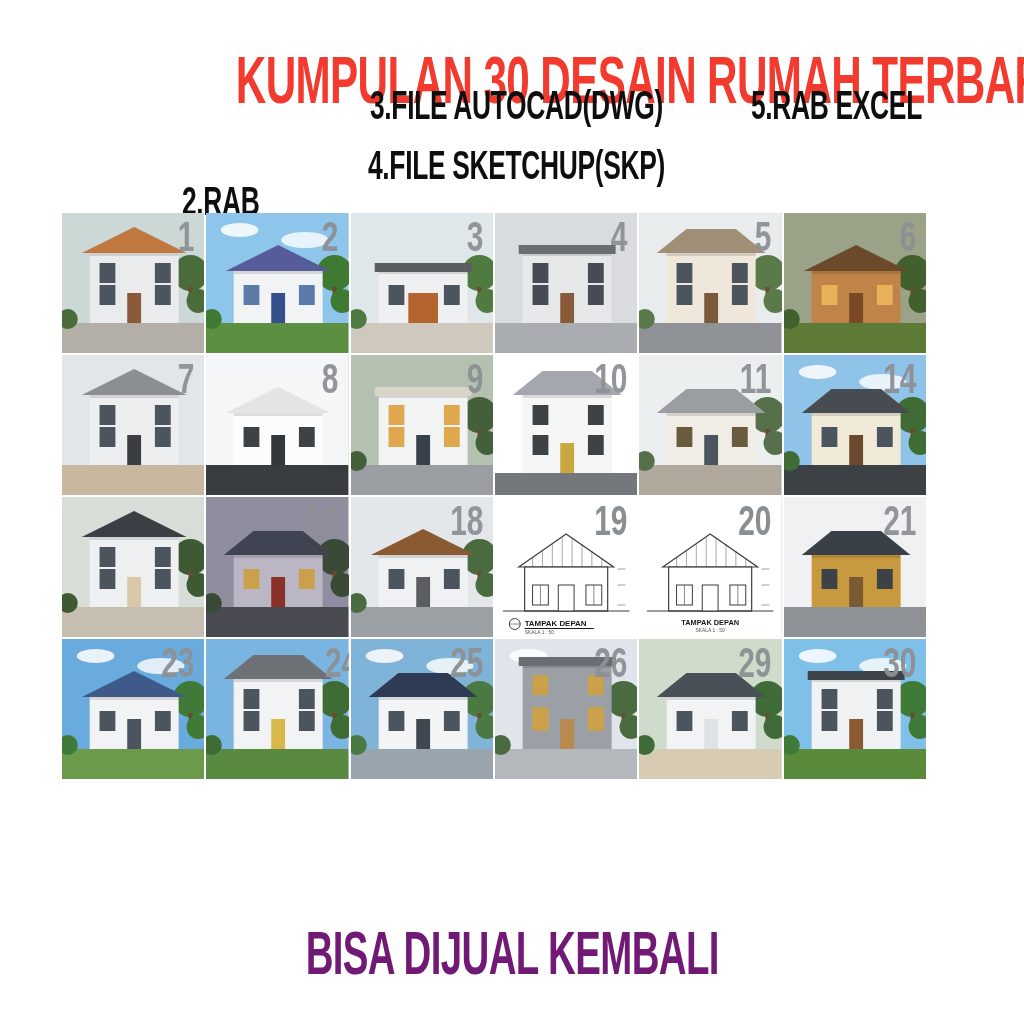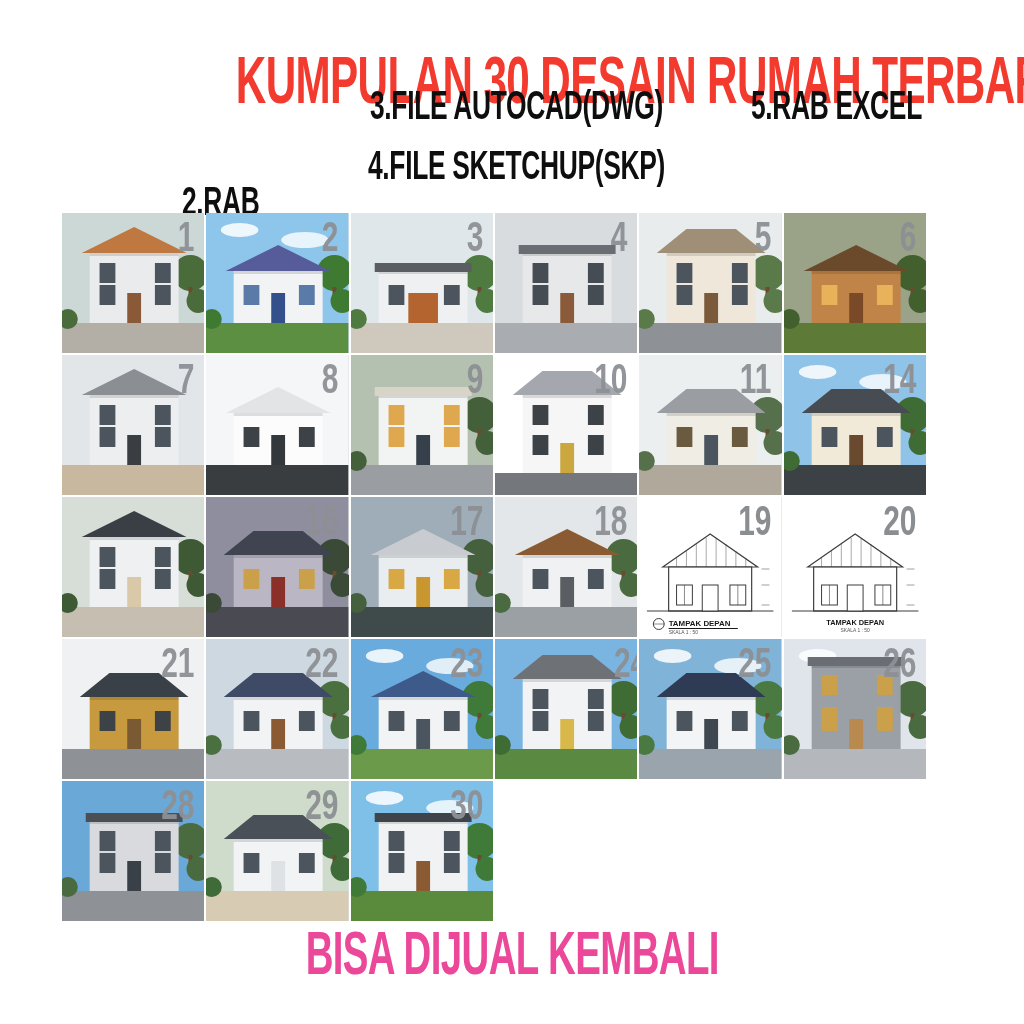--- a/index.html
+++ b/index.html
@@ -280,37 +280,20 @@
           <polygon points="18,58 48,34 98,34 128,58" fill="#3f4450"></polygon>
           <rect x="38" y="72" width="16" height="20" fill="#caa14a"></rect>
           <rect x="94" y="72" width="16" height="20" fill="#caa14a"></rect>
           <rect x="66" y="80" width="14" height="30" fill="#8a3028"></rect>
           <circle cx="6" cy="106" r="10" fill="#3a4a36"></circle>
           <text text-anchor="end" transform="translate(134,38) scale(0.72,1)" font-size="42" font-weight="bold" fill="#8d9094" opacity="0.95" font-family="Liberation Sans, sans-serif">16</text>
         </svg>
       </div>
       <div class="tile">
         <svg viewBox="0 0 144 140" preserveAspectRatio="none">
-          <rect x="0" y="0" width="144" height="140" fill="#9fadb8"></rect>
-          <rect x="0" y="110" width="144" height="30" fill="#3f4a4a"></rect>
-          <circle cx="130" cy="60" r="18" fill="#44603c"></circle>
-          <rect x="128" y="74" width="4" height="16" fill="#6b4a30"></rect>
-          <circle cx="138" cy="88" r="12" fill="#44603c"></circle>
-          <rect x="28" y="58" width="90" height="52" fill="#e9edf0"></rect>
-          <rect x="28" y="58" width="90" height="3" fill="rgba(0,0,0,0.12)"></rect>
-          <polygon points="20,58 73,32 126,58" fill="#c8ccd0"></polygon>
-          <rect x="38" y="72" width="16" height="20" fill="#d8a844"></rect>
-          <rect x="94" y="72" width="16" height="20" fill="#d8a844"></rect>
-          <rect x="66" y="80" width="14" height="30" fill="#c9972f"></rect>
-          <circle cx="6" cy="106" r="10" fill="#44603c"></circle>
-          <text text-anchor="end" transform="translate(134,38) scale(0.72,1)" font-size="42" font-weight="bold" fill="#8d9094" opacity="0.95" font-family="Liberation Sans, sans-serif">17</text>
-        </svg>
-      </div>
-      <div class="tile">
-        <svg viewBox="0 0 144 140" preserveAspectRatio="none">
           <rect x="0" y="0" width="144" height="140" fill="#e4e7e9"></rect>
           <rect x="0" y="110" width="144" height="30" fill="#9aa0a4"></rect>
           <circle cx="130" cy="60" r="18" fill="#4a6b40"></circle>
           <rect x="128" y="74" width="4" height="16" fill="#6b4a30"></rect>
           <circle cx="138" cy="88" r="12" fill="#4a6b40"></circle>
           <rect x="28" y="58" width="90" height="52" fill="#f0f1f2"></rect>
           <rect x="28" y="58" width="90" height="3" fill="rgba(0,0,0,0.12)"></rect>
           <polygon points="20,58 73,32 126,58" fill="#8a5a33"></polygon>
           <rect x="38" y="72" width="16" height="20" fill="#4c555e"></rect>
           <rect x="94" y="72" width="16" height="20" fill="#4c555e"></rect>
@@ -366,37 +349,20 @@
           <rect x="28" y="58" width="90" height="3" fill="rgba(0,0,0,0.12)"></rect>
           <polygon points="18,58 48,34 98,34 128,58" fill="#3a4048"></polygon>
           <rect x="38" y="72" width="16" height="20" fill="#3d4247"></rect>
           <rect x="94" y="72" width="16" height="20" fill="#3d4247"></rect>
           <rect x="66" y="80" width="14" height="30" fill="#7a5a33"></rect>
           <text text-anchor="end" transform="translate(134,38) scale(0.72,1)" font-size="42" font-weight="bold" fill="#8d9094" opacity="0.95" font-family="Liberation Sans, sans-serif">21</text>
         </svg>
       </div>
       <div class="tile">
         <svg viewBox="0 0 144 140" preserveAspectRatio="none">
-          <rect x="0" y="0" width="144" height="140" fill="#cdd8e1"></rect>
-          <rect x="0" y="110" width="144" height="30" fill="#b8bcc0"></rect>
-          <circle cx="130" cy="60" r="18" fill="#4a7040"></circle>
-          <rect x="128" y="74" width="4" height="16" fill="#6b4a30"></rect>
-          <circle cx="138" cy="88" r="12" fill="#4a7040"></circle>
-          <rect x="28" y="58" width="90" height="52" fill="#f1f3f4"></rect>
-          <rect x="28" y="58" width="90" height="3" fill="rgba(0,0,0,0.12)"></rect>
-          <polygon points="18,58 48,34 98,34 128,58" fill="#3e4a66"></polygon>
-          <rect x="38" y="72" width="16" height="20" fill="#4c555e"></rect>
-          <rect x="94" y="72" width="16" height="20" fill="#4c555e"></rect>
-          <rect x="66" y="80" width="14" height="30" fill="#8a5a33"></rect>
-          <circle cx="6" cy="106" r="10" fill="#4a7040"></circle>
-          <text text-anchor="end" transform="translate(134,38) scale(0.72,1)" font-size="42" font-weight="bold" fill="#8d9094" opacity="0.95" font-family="Liberation Sans, sans-serif">22</text>
-        </svg>
-      </div>
-      <div class="tile">
-        <svg viewBox="0 0 144 140" preserveAspectRatio="none">
           <rect x="0" y="0" width="144" height="140" fill="#6aabdd"></rect>
           <ellipse cx="34" cy="17" rx="19" ry="7" fill="#fff" opacity="0.85"></ellipse>
           <ellipse cx="100" cy="27" rx="24" ry="8" fill="#fff" opacity="0.8"></ellipse>
           <rect x="0" y="110" width="144" height="30" fill="#6a9a4a"></rect>
           <circle cx="130" cy="60" r="18" fill="#3f7a38"></circle>
           <rect x="128" y="74" width="4" height="16" fill="#6b4a30"></rect>
           <circle cx="138" cy="88" r="12" fill="#3f7a38"></circle>
           <rect x="28" y="58" width="90" height="52" fill="#f2f3f5"></rect>
           <rect x="28" y="58" width="90" height="3" fill="rgba(0,0,0,0.12)"></rect>
           <polygon points="20,58 73,32 126,58" fill="#3e5a8a"></polygon>
@@ -463,39 +429,20 @@
           <rect x="94" y="68" width="16" height="20" fill="#caa14a"></rect>
           <rect x="38" y="72" width="16" height="20" fill="#caa14a"></rect>
           <rect x="94" y="72" width="16" height="20" fill="#caa14a"></rect>
           <rect x="66" y="80" width="14" height="30" fill="#b98a4f"></rect>
           <circle cx="6" cy="106" r="10" fill="#4a6b3f"></circle>
           <text text-anchor="end" transform="translate(134,38) scale(0.72,1)" font-size="42" font-weight="bold" fill="#8d9094" opacity="0.95" font-family="Liberation Sans, sans-serif">26</text>
         </svg>
       </div>
       <div class="tile">
         <svg viewBox="0 0 144 140" preserveAspectRatio="none">
-          <rect x="0" y="0" width="144" height="140" fill="#6aa8d8"></rect>
-          <rect x="0" y="110" width="144" height="30" fill="#8e9296"></rect>
-          <circle cx="130" cy="60" r="18" fill="#4a6b40"></circle>
-          <rect x="128" y="74" width="4" height="16" fill="#6b4a30"></rect>
-          <circle cx="138" cy="88" r="12" fill="#4a6b40"></circle>
-          <rect x="28" y="40" width="90" height="70" fill="#d8dade"></rect>
-          <rect x="28" y="40" width="90" height="3" fill="rgba(0,0,0,0.12)"></rect>
-          <rect x="24" y="32" width="98" height="9" fill="#4a4f55"></rect>
-          <rect x="38" y="50" width="16" height="20" fill="#4c555e"></rect>
-          <rect x="94" y="50" width="16" height="20" fill="#4c555e"></rect>
-          <rect x="38" y="72" width="16" height="20" fill="#4c555e"></rect>
-          <rect x="94" y="72" width="16" height="20" fill="#4c555e"></rect>
-          <rect x="66" y="80" width="14" height="30" fill="#3a4048"></rect>
-          <circle cx="6" cy="106" r="10" fill="#4a6b40"></circle>
-          <text text-anchor="end" transform="translate(134,38) scale(0.72,1)" font-size="42" font-weight="bold" fill="#8d9094" opacity="0.95" font-family="Liberation Sans, sans-serif">28</text>
-        </svg>
-      </div>
-      <div class="tile">
-        <svg viewBox="0 0 144 140" preserveAspectRatio="none">
           <rect x="0" y="0" width="144" height="140" fill="#cfdccb"></rect>
           <rect x="0" y="110" width="144" height="30" fill="#d8cbb4"></rect>
           <circle cx="130" cy="60" r="18" fill="#3f6b38"></circle>
           <rect x="128" y="74" width="4" height="16" fill="#6b4a30"></rect>
           <circle cx="138" cy="88" r="12" fill="#3f6b38"></circle>
           <rect x="28" y="58" width="90" height="52" fill="#f2f3f5"></rect>
           <rect x="28" y="58" width="90" height="3" fill="rgba(0,0,0,0.12)"></rect>
           <polygon points="18,58 48,34 98,34 128,58" fill="#4a5058"></polygon>
           <rect x="38" y="72" width="16" height="20" fill="#4c555e"></rect>
           <rect x="94" y="72" width="16" height="20" fill="#4c555e"></rect>
@@ -520,16 +467,16 @@
           <rect x="94" y="50" width="16" height="20" fill="#4c555e"></rect>
           <rect x="38" y="72" width="16" height="20" fill="#4c555e"></rect>
           <rect x="94" y="72" width="16" height="20" fill="#4c555e"></rect>
           <rect x="66" y="80" width="14" height="30" fill="#8a5a33"></rect>
           <circle cx="6" cy="106" r="10" fill="#3f7a38"></circle>
           <text text-anchor="end" transform="translate(134,38) scale(0.72,1)" font-size="42" font-weight="bold" fill="#8d9094" opacity="0.95" font-family="Liberation Sans, sans-serif">30</text>
         </svg>
       </div>
     </div>
 
-  <div class="footer" style="color: #ec4899;">
+  <div class="footer" style="color: #701a75;">
     <span class="cond">BISA DIJUAL KEMBALI</span>
   </div>
 </div>
 
 </body></html>

